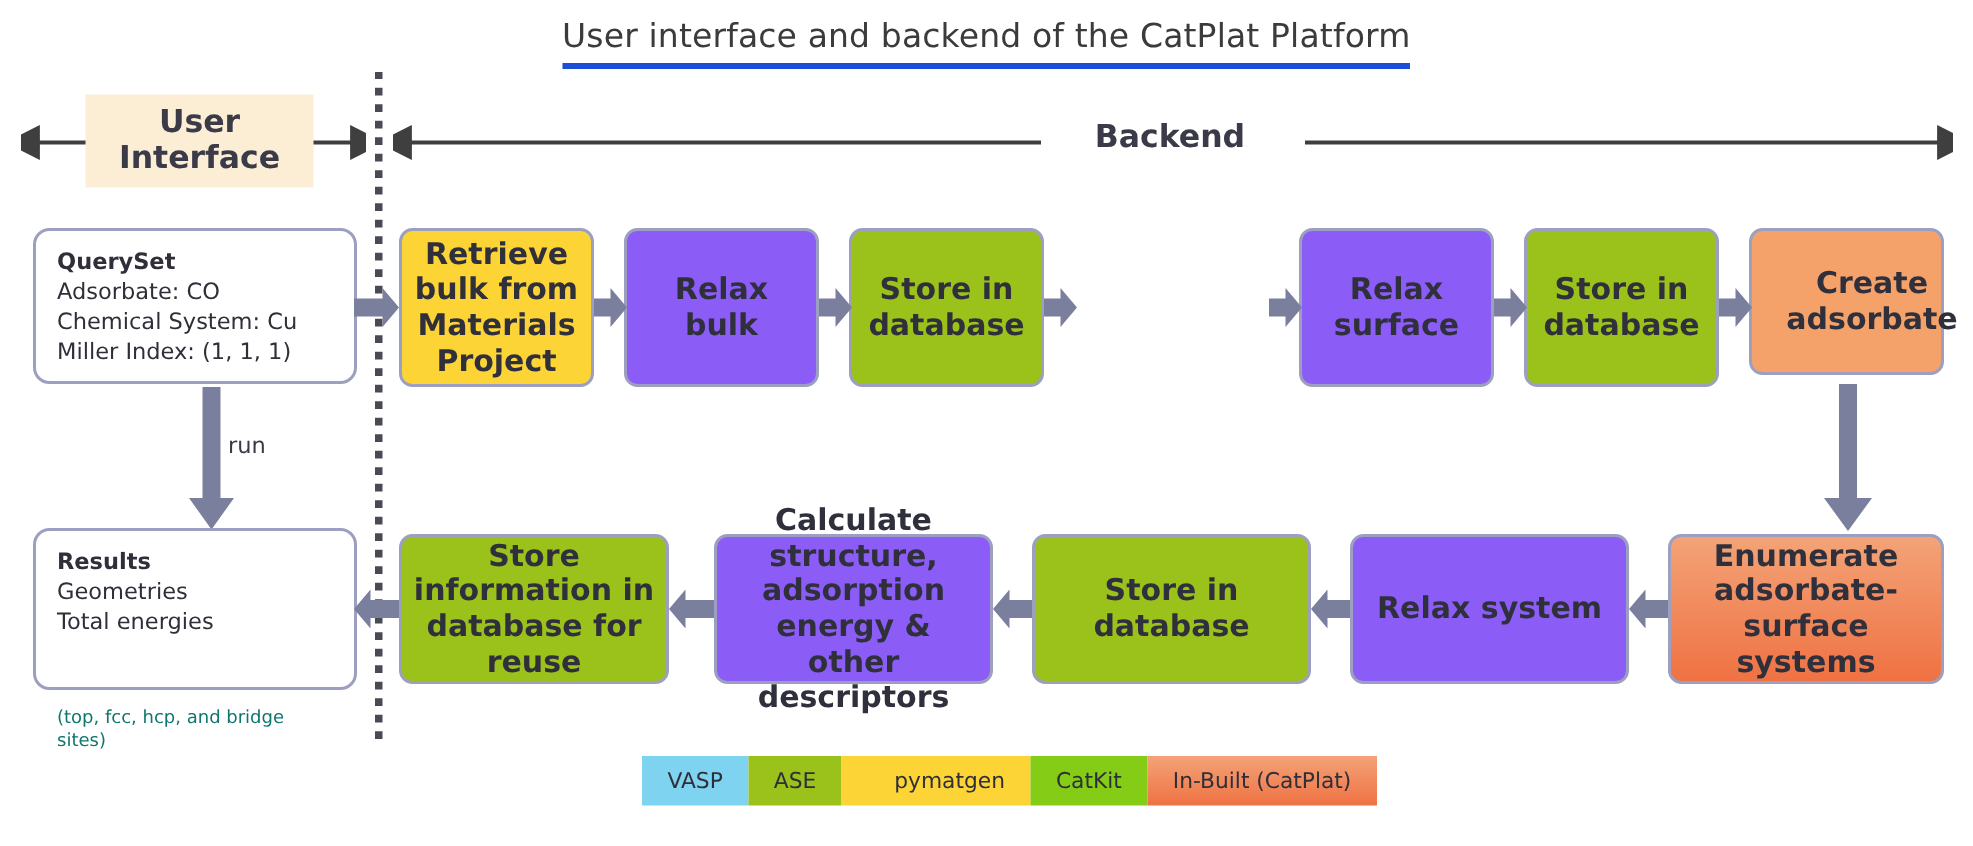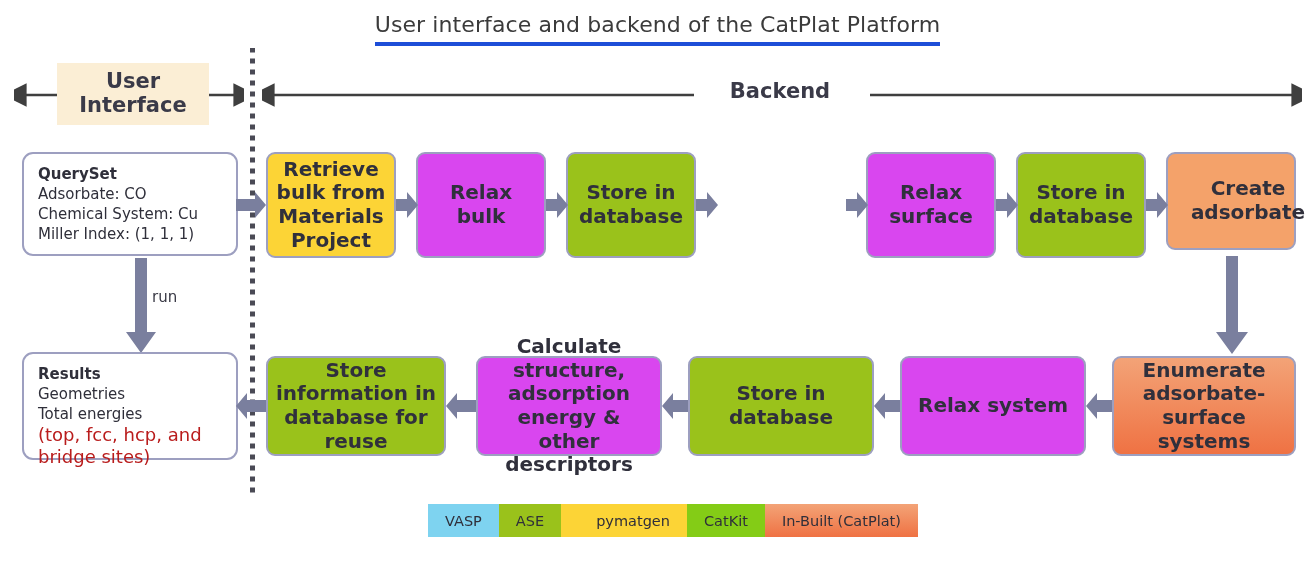--- a/index.html
+++ b/index.html
@@ -85,41 +85,41 @@
     display: flex;
     align-items: center;
     justify-content: center;
     text-align: center;
     font-weight: bold;
     font-size: 20px;
     color: #30303c;
     line-height: 1.18;
     padding: 4px 6px;
   }
-  .c-vasp     { background: #d946ef; }
+  .c-vasp     { background: #8b5cf6; }
   .c-ase      { background: #9ac21b; }
   .c-pymatgen { background: #fcd436; }
   .c-catkit   { background: #f4a26a; }
   .c-inbuilt  { background: linear-gradient(180deg, #f3a377 0%, #ef7243 100%); }
 
   
   .panel {
     position: absolute;
     box-sizing: border-box;
     background: #ffffff;
     border: 2.5px solid #9d9fc0;
     border-radius: 11px;
     padding: 10px 14px;
     font-size: 15px;
     color: #2f2f3a;
     line-height: 1.34;
   }
   .panel .ttl { font-weight: bold; display: block; }
   .panel .ln  { display: block; }
-  .panel .sub { display: block; color: #b91c1c; font-size: 18px; line-height: 1.22; }
+  .panel .sub { display: block; color: #0f766e; font-size: 12px; line-height: 1.22; margin-top: 47px; }
 
   
   .arrow { position: absolute; }
 
   
   #run-label {
     position: absolute;
     left: 152px;
     top: 288px;
     font-size: 15px;

